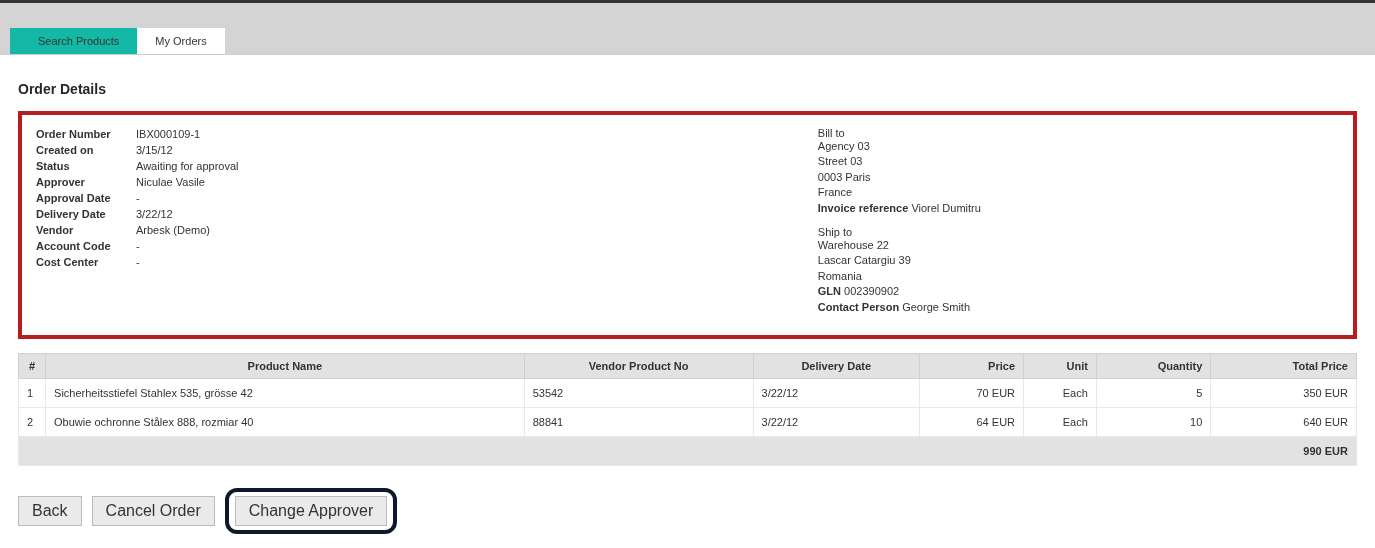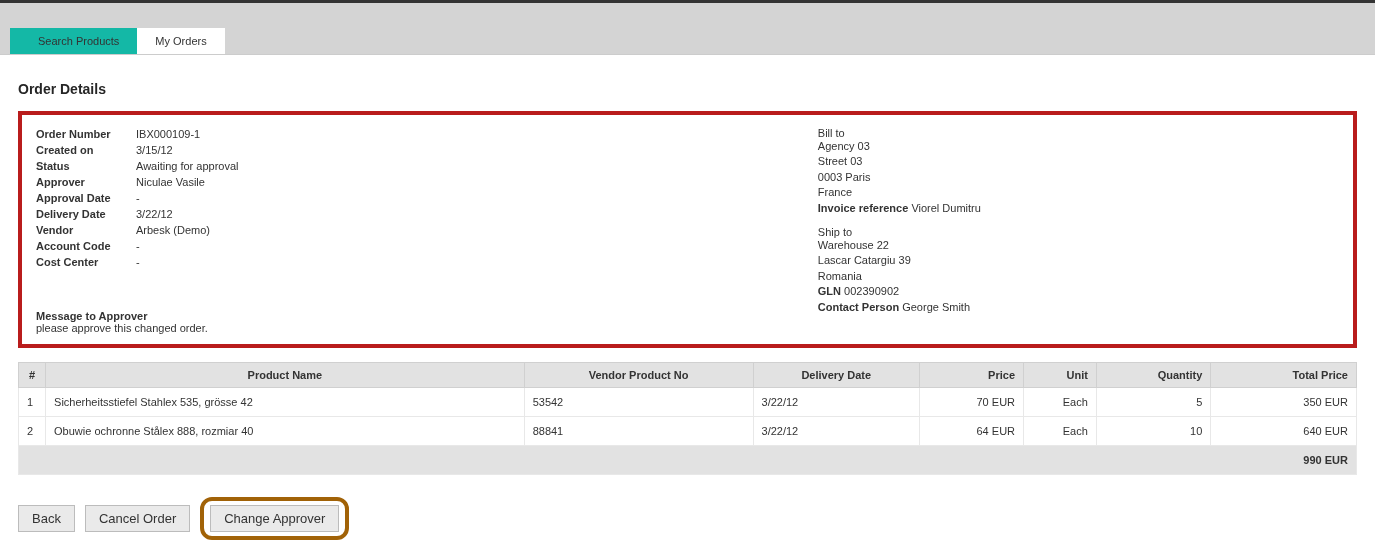--- a/index.html
+++ b/index.html
@@ -104,27 +104,27 @@
   .button-bar {
     margin-top: 22px;
     display: flex;
     gap: 10px;
     align-items: center;
   }
   .btn {
     background: #eaeaea;
     border: 1px solid #bcbcbc;
     padding: 5px 13px;
-    font-size: 13px;
+    font-size: 16px;
     font-family: inherit;
     cursor: pointer;
     color: #333;
   }
   .highlight-ring {
-    border: 4px solid #a16207;
+    border: 4px solid #0f172a;
     border-radius: 12px;
     padding: 4px 6px;
     display: inline-flex;
   }
 </style>
 </head>
 <body>
 
 <div class="topbar"></div>
 
@@ -142,24 +142,20 @@
       <div class="field-row"><span class="field-label">Order Number</span><span class="field-value">IBX000109-1</span></div>
       <div class="field-row"><span class="field-label">Created on</span><span class="field-value">3/15/12</span></div>
       <div class="field-row"><span class="field-label">Status</span><span class="field-value">Awaiting for approval</span></div>
       <div class="field-row"><span class="field-label">Approver</span><span class="field-value">Niculae Vasile</span></div>
       <div class="field-row"><span class="field-label">Approval Date</span><span class="field-value">-</span></div>
       <div class="field-row"><span class="field-label">Delivery Date</span><span class="field-value">3/22/12</span></div>
       <div class="field-row"><span class="field-label">Vendor</span><span class="field-value">Arbesk (Demo)</span></div>
       <div class="field-row"><span class="field-label">Account Code</span><span class="field-value">-</span></div>
       <div class="field-row"><span class="field-label">Cost Center</span><span class="field-value">-</span></div>
 
-      <div class="msg-block">
-        <div class="msg-label">Message to Approver</div>
-        <div>please approve this changed order.</div>
-      </div>
     </div>
 
     <div class="right-block">
       <div class="addr-section">
         <div class="addr-label">Bill to</div>
         <div class="addr-line">Agency 03</div>
         <div class="addr-line">Street 03</div>
         <div class="addr-line">0003  Paris</div>
         <div class="addr-line">France</div>
         <div class="addr-line"><span class="inline-label">Invoice reference</span> <span>Viorel Dumitru</span></div>

